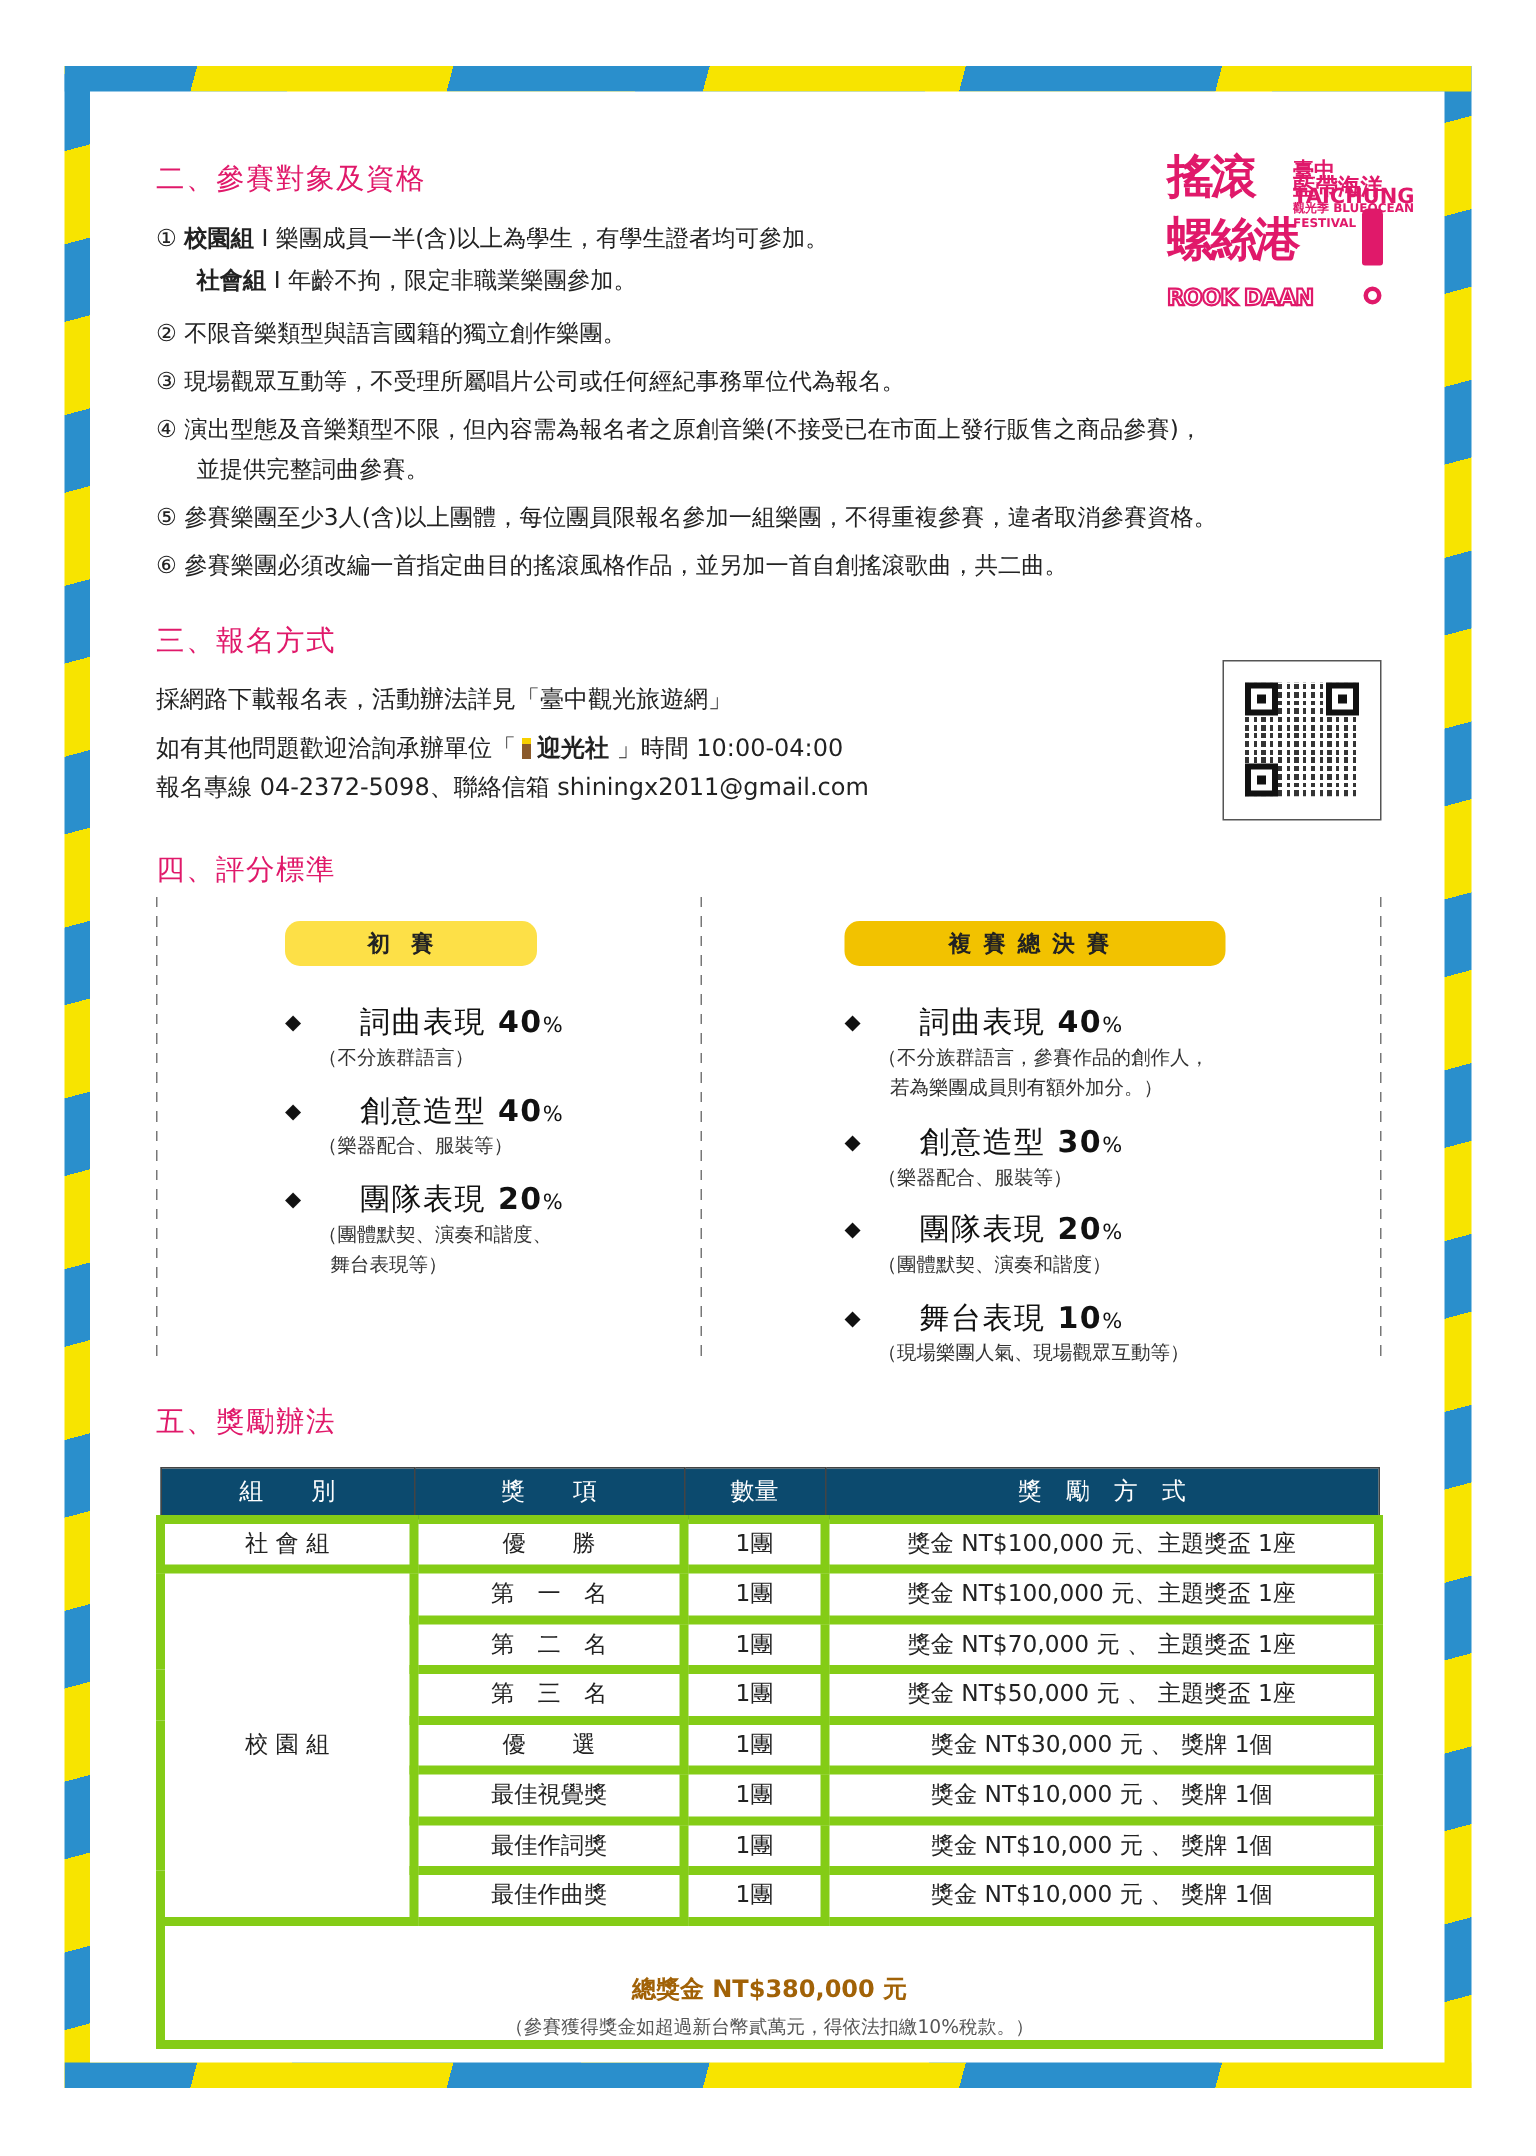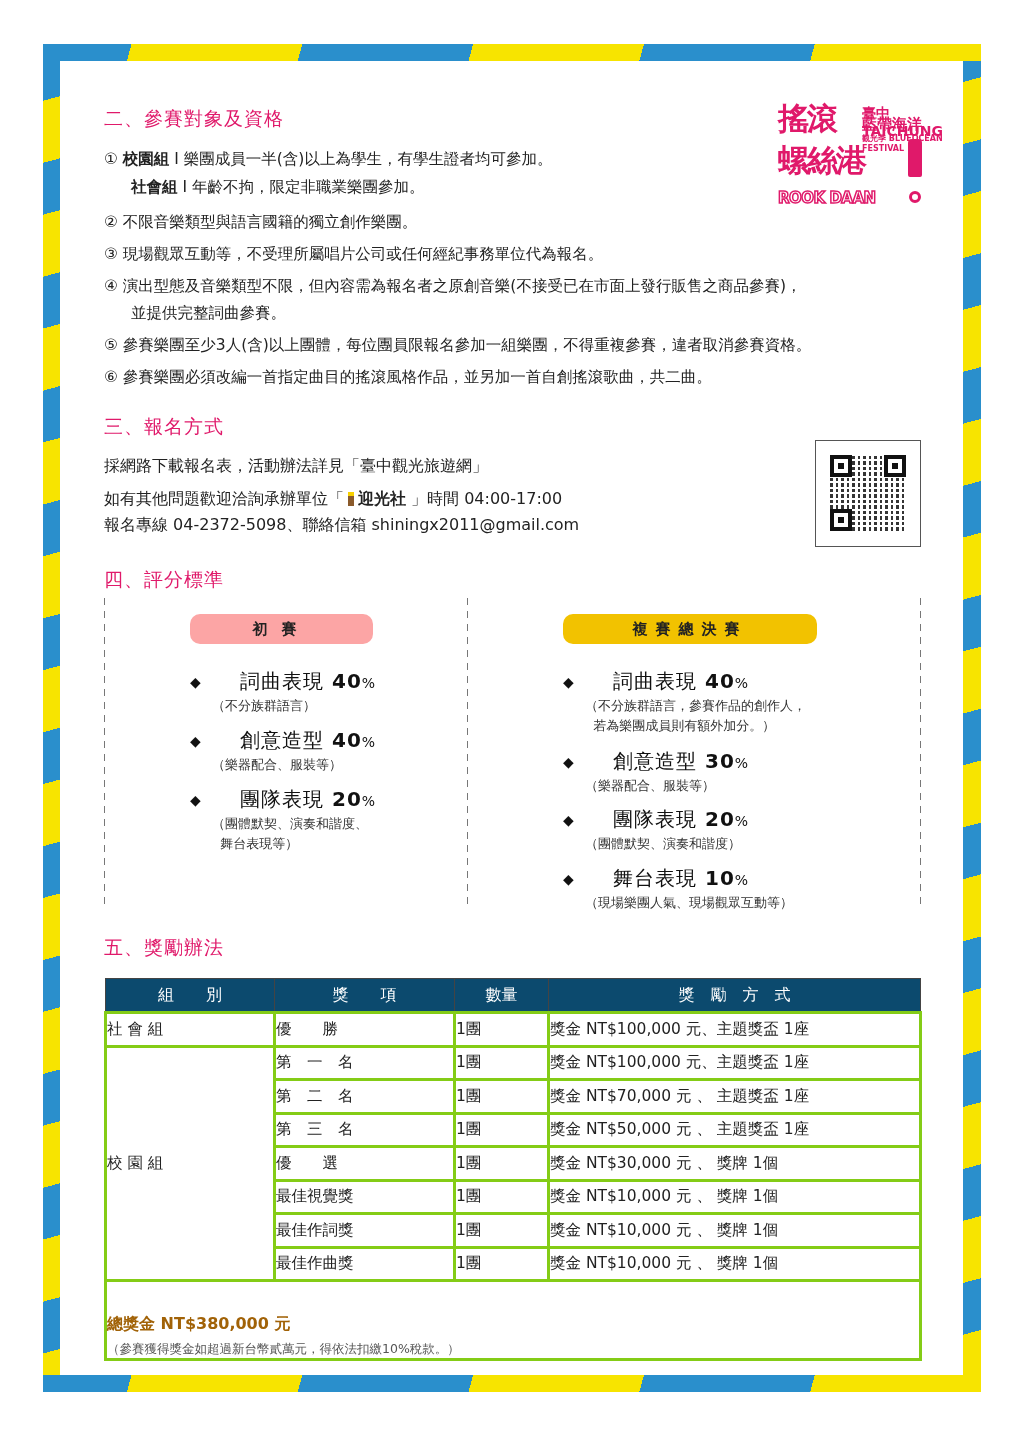--- a/index.html
+++ b/index.html
@@ -48,33 +48,33 @@
     opacity: 0.85;
   }
   .qr-inner::before { content:""; position:absolute; inset:0;
     background: repeating-linear-gradient(0deg, transparent 0 4px, #fff 4px 6px, transparent 6px 9px, #fff 9px 11px); }
   .qr-finder { position: absolute; width: 22px; height: 22px; border: 4px solid #111; background: #fff; }
   .qr-finder::after { content:""; position:absolute; left:4px; top:4px; width:6px; height:6px; background:#111; }
 
   .score-box { position: absolute; top: 598px; width: 2px; height: 312px;
     background: repeating-linear-gradient(180deg, #777 0 7px, transparent 7px 13px); width: 1px; }
   .pill { position: absolute; height: 30px; border-radius: 10px; text-align: center; line-height: 30px; font-size: 15px; font-weight: bold; color: #222; letter-spacing: 14px; }
-  .pill-1 { left: 190px; top: 614px; width: 183px; background: #fca5a5; }
+  .pill-1 { left: 190px; top: 614px; width: 168px; background: #fde047; }
   .pill-2 { left: 563px; top: 614px; width: 254px; background: #f2c200; letter-spacing: 8px; }
 
   .crit { position: absolute; white-space: nowrap; }
   .crit .diamond { position: absolute; left: 0; top: 6px; font-size: 14px; color: #111; }
   .crit .name { position: absolute; left: 26px; top: 0; font-size: 20px; color: #111; letter-spacing: 1px; margin-left: 24px; }
   .crit .pct { font-weight: bold; font-size: 20px; margin-left: 8px; }
   .crit .pct small { font-size: 14px; font-weight: normal; }
   .crit .note { position: absolute; left: 22px; top: 28px; font-size: 13px; color: #333; line-height: 20px; white-space: pre; }
 
   .awards { position: absolute; left: 104px; top: 978px; width: 818px; border-collapse: collapse; font-size: 15.5px; color: #222; }
   .awards th { background: #0c4a6e; color: #fff; font-weight: normal; height: 34px; border: 1px solid #444; font-size: 16px; }
-  .awards td { border: 3px solid #84cc16; height: 33.5px; }
+  .awards td { border: 6px solid #84cc16; height: 33.5px; text-align: center; }
   .awards td.total { height: 70px; }
   .total-line { color: #a16207; font-size: 16px; font-weight: bold; margin-top: 32px; }
   .total-note { color: #555; font-size: 12.5px; margin-top: 6px; }
   .col1 { width: 169px; } .col2 { width: 180px; } .col3 { width: 94px; }
 </style>
 </head>
 <body>
 
 <div class="frame">
   <div class="frame-h-top"></div>
@@ -122,21 +122,21 @@
   <span>參賽樂團至少3人(含)以上團體，每位團員限報名參加一組樂團，不得重複參賽，違者取消參賽資格。</span>
 </div>
 <div class="item" style="top:367px">
   <span>⑥</span>
   <span>參賽樂團必須改編一首指定曲目的搖滾風格作品，並另加一首自創搖滾歌曲，共二曲。</span>
 </div>
 
 <div class="sec-title" style="top:414px">三、報名方式</div>
 <div class="reg-line" style="top:456px">採網路下載報名表，活動辦法詳見「臺中觀光旅遊網」</div>
 <div class="reg-line" style="top:489px">
-  <span>如有其他問題歡迎洽詢承辦單位「</span><span style="display:inline-block;width:6px;height:14px;background:#8a5a2b;margin:0 4px;vertical-align:-2px;border-top:4px solid #f7d000;"></span><b>迎光社</b><span> 」時間 04:00-17:00</span>
+  <span>如有其他問題歡迎洽詢承辦單位「</span><span style="display:inline-block;width:6px;height:14px;background:#8a5a2b;margin:0 4px;vertical-align:-2px;border-top:4px solid #f7d000;"></span><b>迎光社</b><span> 」時間 10:00-04:00</span>
 </div>
 <div class="reg-line" style="top:515px">報名專線 04-2372-5098、聯絡信箱 shiningx2011@gmail.com</div>
 
 <div class="qr">
   <div class="qr-inner"></div>
   <div class="qr-finder" style="left:14px;top:14px"></div>
   <div class="qr-finder" style="left:68px;top:14px"></div>
   <div class="qr-finder" style="left:14px;top:68px"></div>
 </div>
 

